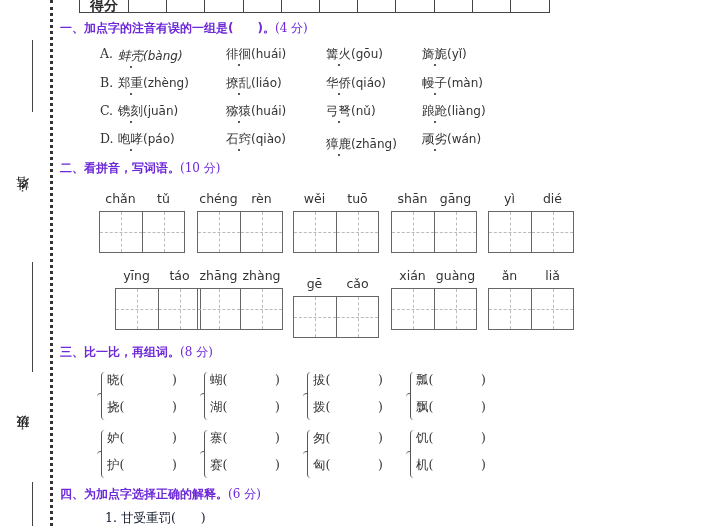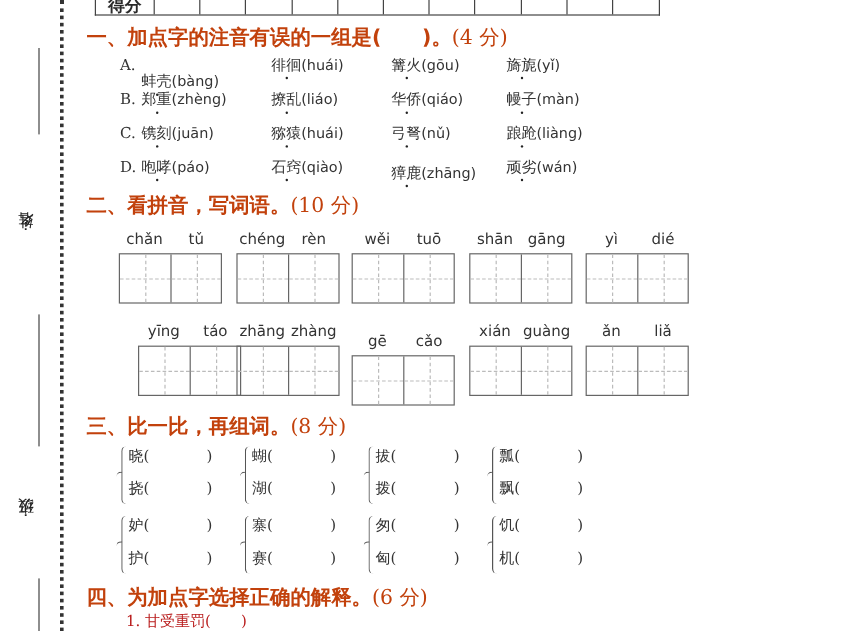--- a/index.html
+++ b/index.html
@@ -10,21 +10,21 @@
   .sideline { position:absolute; left:32px; width:1px; background:#444; }
   .sidelabel { position:absolute; left:14px; width:22px; font-family:"DejaVu Sans",sans-serif; font-size:13px;
                writing-mode:vertical-rl; transform:rotate(180deg); color:#222; text-align:center; letter-spacing:1px; }
   
   .scoretable { position:absolute; left:79px; top:-20px; height:32px; border:1px solid #444; border-top:none; display:flex; }
   .scoretable .c { border-right:1px solid #444; height:100%; box-sizing:border-box; }
   .scoretable .c:last-child { border-right:none; }
   .scoretable .first { width:49px; font-family:"DejaVu Sans",sans-serif; font-weight:bold; font-size:14px; text-align:center; line-height:22px; padding-top:14px; box-sizing:border-box; }
   .scoretable .cell { width:38.2px; }
   
-  .heading { position:absolute; left:72px; font-family:"DejaVu Sans",sans-serif; font-weight:bold; font-size:17px; color:#c2410c; white-space:nowrap; }
+  .heading { position:absolute; left:60px; font-family:"DejaVu Sans",sans-serif; font-weight:bold; font-size:12px; color:#6d28d9; white-space:nowrap; }
   .heading .pts { font-weight:normal; font-family:"DejaVu Serif",serif; }
   
   .opt { position:absolute; font-size:12.5px; white-space:nowrap; color:#333; }
   .opt .py { font-family:"DejaVu Sans",sans-serif; font-size:12px; }
   .dotchar { position:relative; }
   .dotchar::after { content:""; position:absolute; left:50%; bottom:-5px; width:2.5px; height:2.5px; margin-left:-1px; background:#222; border-radius:50%; }
   
   .pygroup { position:absolute; }
   .pylabels { display:flex; width:86px; font-family:"DejaVu Sans",sans-serif; font-size:12.5px; color:#333; height:20px; }
   .pylabels span { width:43px; text-align:center; }
@@ -32,21 +32,21 @@
   .box { position:relative; width:50%; height:100%; box-sizing:border-box; }
   .box + .box { border-left:1px solid #666; }
   .box::before { content:""; position:absolute; left:50%; top:0; height:100%; border-left:1px dashed #bbb; }
   .box::after { content:""; position:absolute; top:50%; left:0; width:100%; border-top:1px dashed #bbb; }
   
   .cmp { position:absolute; width:90px; height:52px; }
   .brace { position:absolute; left:0; top:2px; width:6px; height:48px; border-left:1px solid #555; border-radius:4px 0 0 4px; }
   .brace::before { content:""; position:absolute; left:-5px; top:21px; width:5px; height:5px; border-top:1px solid #555; border-radius:4px 0 0 0; }
   .cmprow { position:absolute; left:6px; font-size:12.5px; color:#333; display:flex; width:70px; }
   .cmprow .close { margin-left:auto; }
-  .item41 { position:absolute; left:105px; top:510px; font-size:12.5px; color:#b91c1c; }
+  .item41 { position:absolute; left:105px; top:510px; font-size:12.5px; color:#0f172a; }
 </style>
 </head>
 <body>
 
 <div class="dotline"></div>
 <div class="sideline" style="top:40px;height:72px;"></div>
 <div class="sideline" style="top:262px;height:110px;"></div>
 <div class="sidelabel" style="top:168px;height:50px;">姓名：</div>
 <div class="sideline" style="top:482px;height:44px;"></div>
 <div class="sidelabel" style="top:406px;height:50px;">班级：</div>
@@ -66,21 +66,21 @@
   <div class="c cell"></div>
 </div>
 
 <div class="heading" style="top:20px;">
   <span>一、加点字的注音有误的一组是(　　)。</span><span class="pts">(4 分)</span>
 </div>
 
 <div>
 
   <div class="opt" style="left:100px;top:46px;">A.</div>
-  <div class="opt" style="left:118px;top:60px;"><span class="dotchar">蚌壳</span><span class="py">(bàng)</span></div>
+  <div class="opt" style="left:118px;top:48px;font-style:italic;"><span class="dotchar">蚌壳</span><span class="py">(bàng)</span></div>
   <div class="opt" style="left:226px;top:46px;"><span class="dotchar">徘徊</span><span class="py">(huái)</span></div>
   <div class="opt" style="left:326px;top:46px;"><span class="dotchar">篝火</span><span class="py">(gōu)</span></div>
   <div class="opt" style="left:422px;top:46px;"><span class="dotchar">旖旎</span><span class="py">(yǐ)</span></div>
 
   <div class="opt" style="left:100px;top:75px;">B.</div>
   <div class="opt" style="left:118px;top:75px;"><span class="dotchar">郑重</span><span class="py">(zhèng)</span></div>
   <div class="opt" style="left:226px;top:75px;"><span class="dotchar">撩乱</span><span class="py">(liáo)</span></div>
   <div class="opt" style="left:326px;top:75px;"><span class="dotchar">华侨</span><span class="py">(qiáo)</span></div>
   <div class="opt" style="left:422px;top:75px;"><span class="dotchar">幔子</span><span class="py">(màn)</span></div>
 

